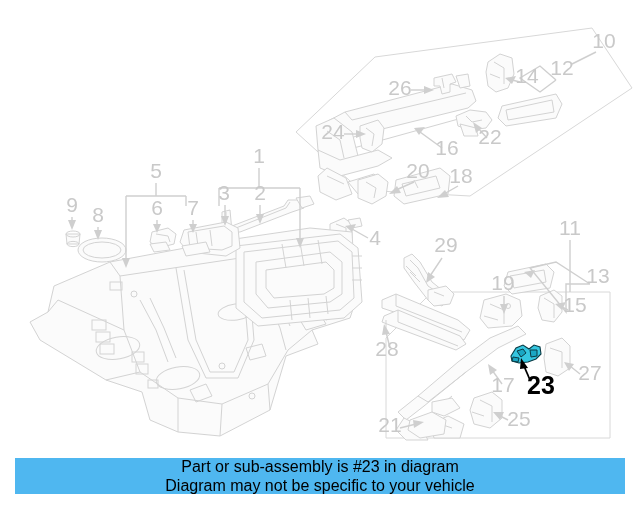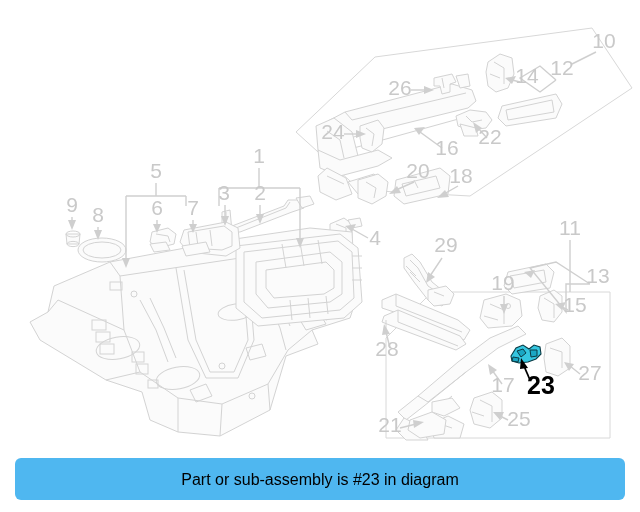--- a/index.html
+++ b/index.html
@@ -73,28 +73,27 @@
   .hl-part-dark {
     fill: #1aa7c4;
     stroke: #0a3a44;
     stroke-width: 1;
   }
   #banner {
     position: absolute;
     left: 15px;
     top: 458px;
     width: 610px;
-    height: 42px;
+    height: 36px;
     background: #4fb7f0;
     display: flex;
     flex-direction: column;
     align-items: center;
     justify-content: center;
     box-sizing: border-box;
-    border-radius: 6px;
   }
   #banner .banner-line {
     color: #000000;
     font-family: "Liberation Sans", sans-serif;
     font-size: 16px;
     line-height: 19px;
     white-space: nowrap;
   }
 </style>
 </head>
@@ -418,15 +417,16 @@
       <text class="callout-num" x="400" y="95" text-anchor="middle">26</text>
       <text class="callout-num" x="590" y="380" text-anchor="middle">27</text>
       <text class="callout-num" x="387" y="356" text-anchor="middle">28</text>
       <text class="callout-num" x="446" y="252" text-anchor="middle">29</text>
     </g>
 
   </svg>
 
   <div id="banner">
     <div class="banner-line">Part or sub-assembly is #23 in diagram</div>
+    <div class="banner-line">Diagram may not be specific to your vehicle</div>
   </div>
 
 </div>
 
 </body></html>

